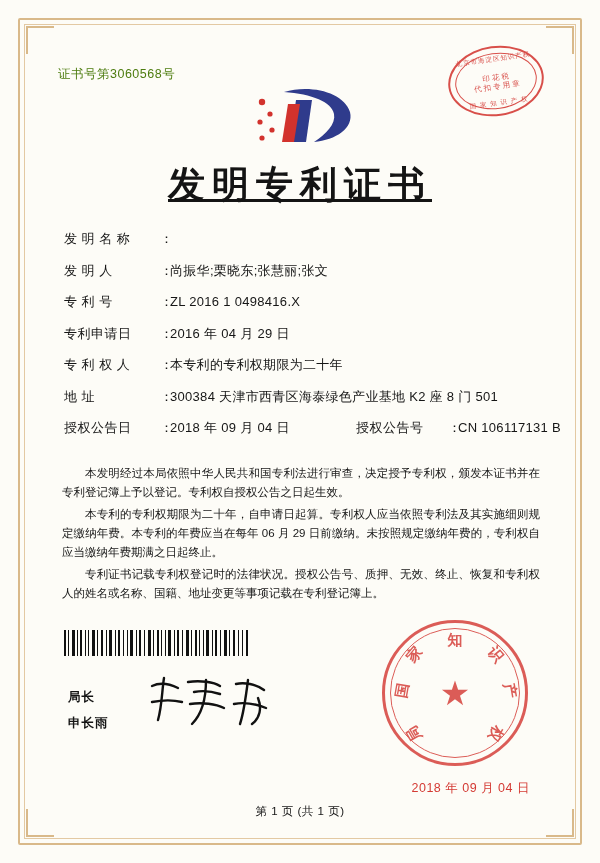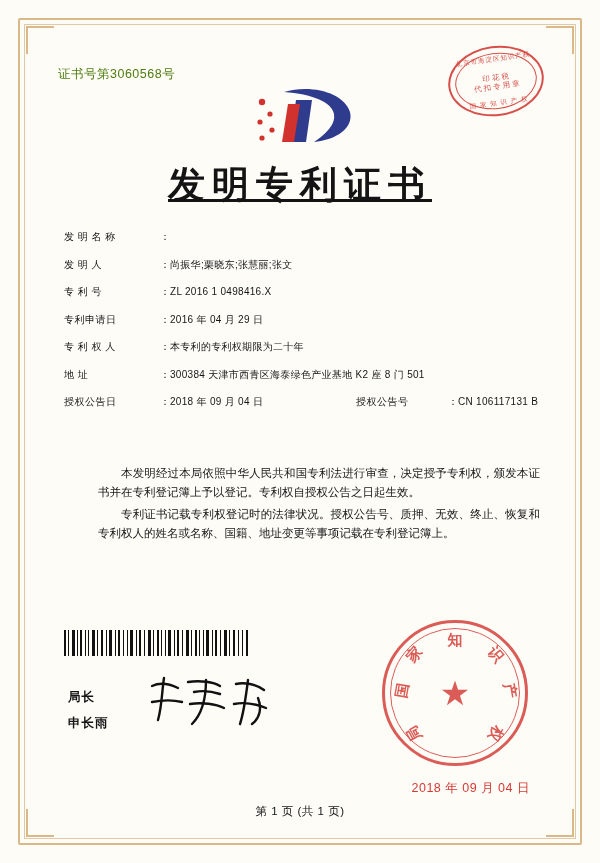--- a/index.html
+++ b/index.html
@@ -128,21 +128,21 @@
   .fields {
     position: absolute;
     top: 196px;
     left: 30px;
     right: 24px;
   }
   .field-row {
     display: flex;
     align-items: baseline;
     margin-bottom: 13.5px;
-    font-size: 10px;
+    font-size: 13px;
     color: #161616;
   }
   .field-label {
     flex: 0 0 auto;
     width: 96px;
     letter-spacing: 0.5px;
     white-space: nowrap;
   }
   .field-colon {
     flex: 0 0 auto;
@@ -165,21 +165,20 @@
 
   .body-text {
     position: absolute;
     top: 430px;
     left: 28px;
     right: 26px;
     font-size: 11.5px;
     line-height: 19px;
     color: #171717;
     text-align: justify;
-    margin-left: 36px;
   }
   .body-text p {
     margin: 0 0 3px 0;
     text-indent: 23px;
   }
 
   .barcode {
     position: absolute;
     left: 30px;
     top: 596px;
@@ -339,20 +338,21 @@
         <span class="field-colon">：</span>
         <span class="field-value">2018 年 09 月 04 日</span>
         <span class="label2">授权公告号</span>
         <span class="field-colon">：</span>
         <span class="field-value">CN 106117131 B</span>
       </div>
     </div>
 
     <div class="body-text">
       <p>本发明经过本局依照中华人民共和国专利法进行审查，决定授予专利权，颁发本证书并在专利登记簿上予以登记。专利权自授权公告之日起生效。</p>
+      <p>本专利的专利权期限为二十年，自申请日起算。专利权人应当依照专利法及其实施细则规定缴纳年费。本专利的年费应当在每年 06 月 29 日前缴纳。未按照规定缴纳年费的，专利权自应当缴纳年费期满之日起终止。</p>
       <p>专利证书记载专利权登记时的法律状况。授权公告号、质押、无效、终止、恢复和专利权人的姓名或名称、国籍、地址变更等事项记载在专利登记簿上。</p>
     </div>
 
     <div class="barcode">
       <svg viewBox="0 0 186 26" width="186" height="26" xmlns="http://www.w3.org/2000/svg">
         <g fill="#111111">
           <rect x="0" y="0" width="2" height="26"></rect>
             <rect x="4" y="0" width="1" height="26"></rect>
           <rect x="8" y="0" width="3" height="26"></rect>
             <rect x="13" y="0" width="1" height="26"></rect>

